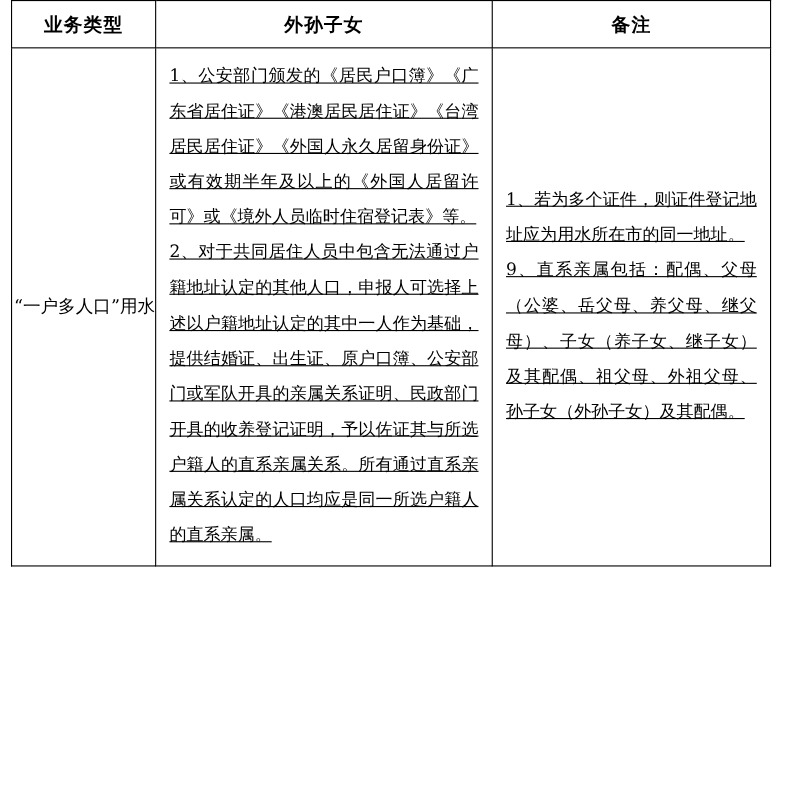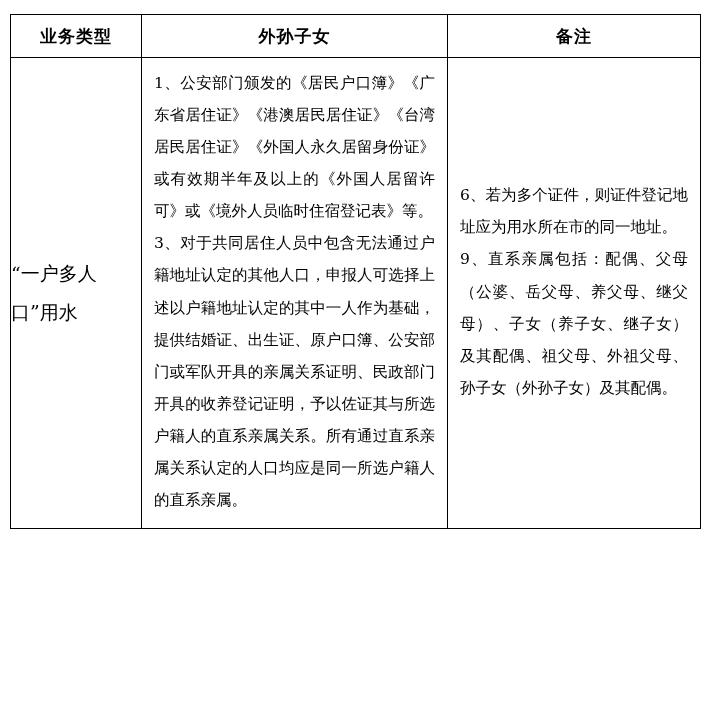--- a/index.html
+++ b/index.html
@@ -11,45 +11,46 @@
     width: 715px;
     height: 728px;
     font-family: "DejaVu Serif", "Liberation Serif", serif;
     color: #000000;
     overflow: hidden;
   }
   .doc-table {
     border-collapse: collapse;
     table-layout: fixed;
     width: 690px;
-    margin: 14px 0 0 10px;
+    margin: 0 0 0 10px;
   }
   .doc-table td, .doc-table th {
     border: 1px solid #000000;
     vertical-align: middle;
     padding: 0;
   }
   .col-type   { width: 131px; }
   .col-docs   { width: 306px; }
   .col-remark { width: 253px; }
 
   thead th {
     height: 42px;
     text-align: center;
     font-weight: bold;
     font-size: 17px;
     letter-spacing: 1px;
   }
   .cell-pad {
     padding: 9px 12px 12px 12px;
+    text-decoration: underline;
   }
   .cell-type {
-    text-align: left;
+    text-align: right;
     vertical-align: middle;
-    font-size: 19px;
+    font-size: 16px;
     line-height: 2.05;
     padding: 0 14px;
   }
   .body-text {
     font-size: 15.5px;
     line-height: 2.07;
     text-align: justify;
     text-justify: inter-ideograph;
   }
   .body-text p {
@@ -77,24 +78,24 @@
       <th>外孙子女</th>
       <th>备注</th>
     </tr>
   </thead>
   <tbody>
     <tr>
       <td class="cell-type">“一户多人口”用水</td>
       <td class="cell-docs">
         <div class="cell-pad body-text">
           <p>1、公安部门颁发的《居民户口簿》《广东省居住证》《港澳居民居住证》《台湾居民居住证》《外国人永久居留身份证》或有效期半年及以上的《外国人居留许可》或《境外人员临时住宿登记表》等。</p>
-          <p>3、对于共同居住人员中包含无法通过户籍地址认定的其他人口，申报人可选择上述以户籍地址认定的其中一人作为基础，提供结婚证、出生证、原户口簿、公安部门或军队开具的亲属关系证明、民政部门开具的收养登记证明，予以佐证其与所选户籍人的直系亲属关系。所有通过直系亲属关系认定的人口均应是同一所选户籍人的直系亲属。</p>
+          <p>2、对于共同居住人员中包含无法通过户籍地址认定的其他人口，申报人可选择上述以户籍地址认定的其中一人作为基础，提供结婚证、出生证、原户口簿、公安部门或军队开具的亲属关系证明、民政部门开具的收养登记证明，予以佐证其与所选户籍人的直系亲属关系。所有通过直系亲属关系认定的人口均应是同一所选户籍人的直系亲属。</p>
         </div>
       </td>
       <td class="cell-remark">
         <div class="cell-pad body-text">
-          <p>6、若为多个证件，则证件登记地址应为用水所在市的同一地址。</p>
+          <p>1、若为多个证件，则证件登记地址应为用水所在市的同一地址。</p>
           <p>9、直系亲属包括：配偶、父母（公婆、岳父母、养父母、继父母）、子女（养子女、继子女）及其配偶、祖父母、外祖父母、孙子女（外孙子女）及其配偶。</p>
         </div>
       </td>
     </tr>
   </tbody>
 </table>
 
 </body></html>

